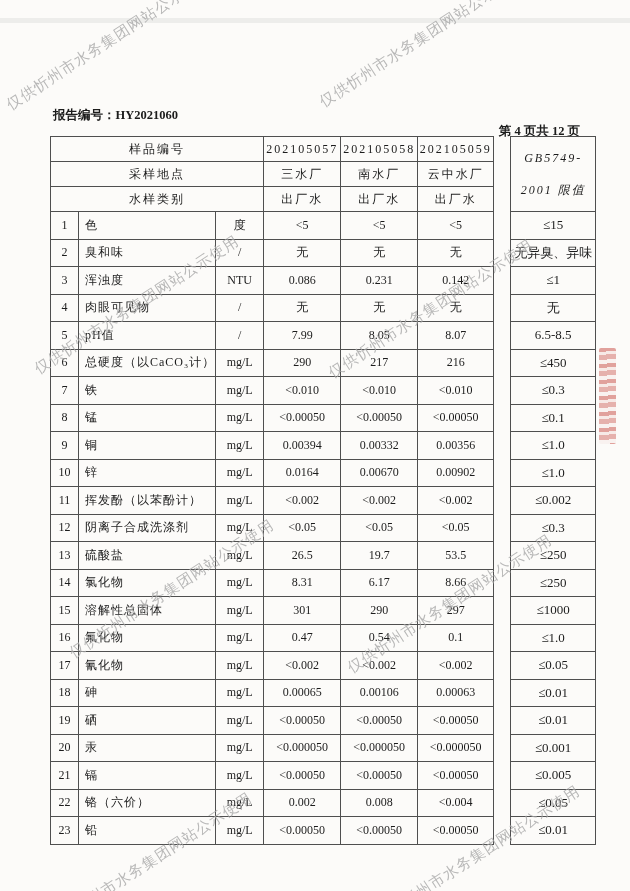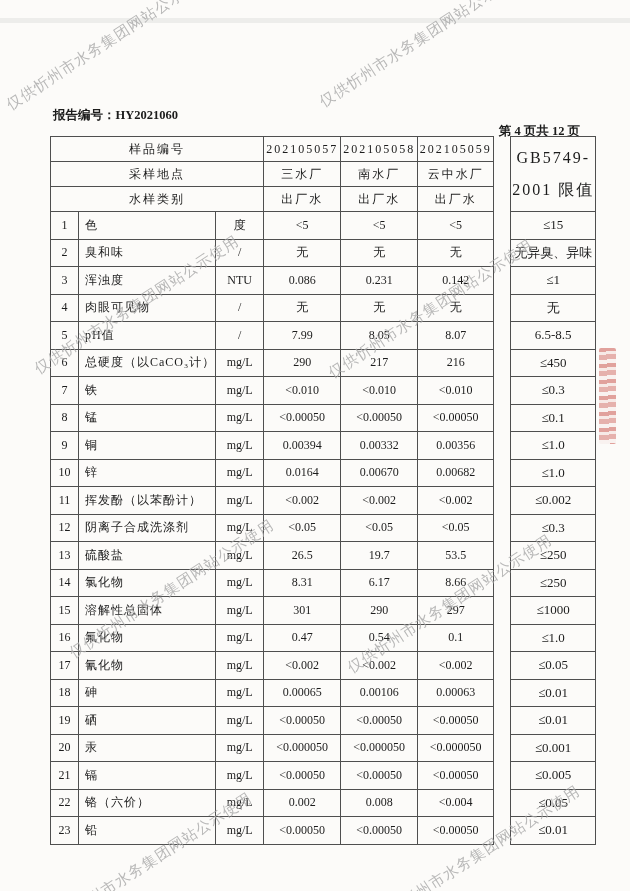--- a/index.html
+++ b/index.html
@@ -21,21 +21,21 @@
     border-collapse:collapse;table-layout:fixed;
   }
   .tbl td{
     border:1px solid #4f4f4f;text-align:center;vertical-align:middle;
     font-size:12px;padding:0;overflow:hidden;white-space:nowrap;
   }
   .tbl td.gap{border:none;}
   .tbl tr.hr td{height:24px;letter-spacing:2px;}
   .tbl tr.br td{height:26.5px;}
   td.pname{text-align:left;padding-left:6px;letter-spacing:1px;}
-  td.limith{font-size:16px;letter-spacing:0;line-height:32px;}
+  td.limith{font-size:12px;letter-spacing:0;line-height:32px;font-style:italic;}
   td.limitv{font-size:13px;letter-spacing:0;}
   .wm{
     position:absolute;z-index:5;pointer-events:none;white-space:nowrap;
     font-size:15px;letter-spacing:1px;color:#a8a8a8;opacity:.8;
     transform:translate(-50%,-50%) rotate(-33deg);
   }
   .stamp{
     position:absolute;z-index:6;left:599px;top:348px;width:17px;height:96px;
     background:repeating-linear-gradient(
       176deg,
@@ -174,21 +174,21 @@
       <td>0.00332</td>
       <td>0.00356</td>
       <td class="limitv">≤1.0</td>
     </tr>
         <tr class="br">
       <td>10</td>
       <td class="pname">锌</td>
       <td>mg/L</td>
       <td>0.0164</td>
       <td>0.00670</td>
-      <td>0.00682</td>
+      <td>0.00902</td>
       <td class="limitv">≤1.0</td>
     </tr>
         <tr class="br">
       <td>11</td>
       <td class="pname">挥发酚（以苯酚计）</td>
       <td>mg/L</td>
       <td>&lt;0.002</td>
       <td>&lt;0.002</td>
       <td>&lt;0.002</td>
       <td class="limitv">≤0.002</td>

